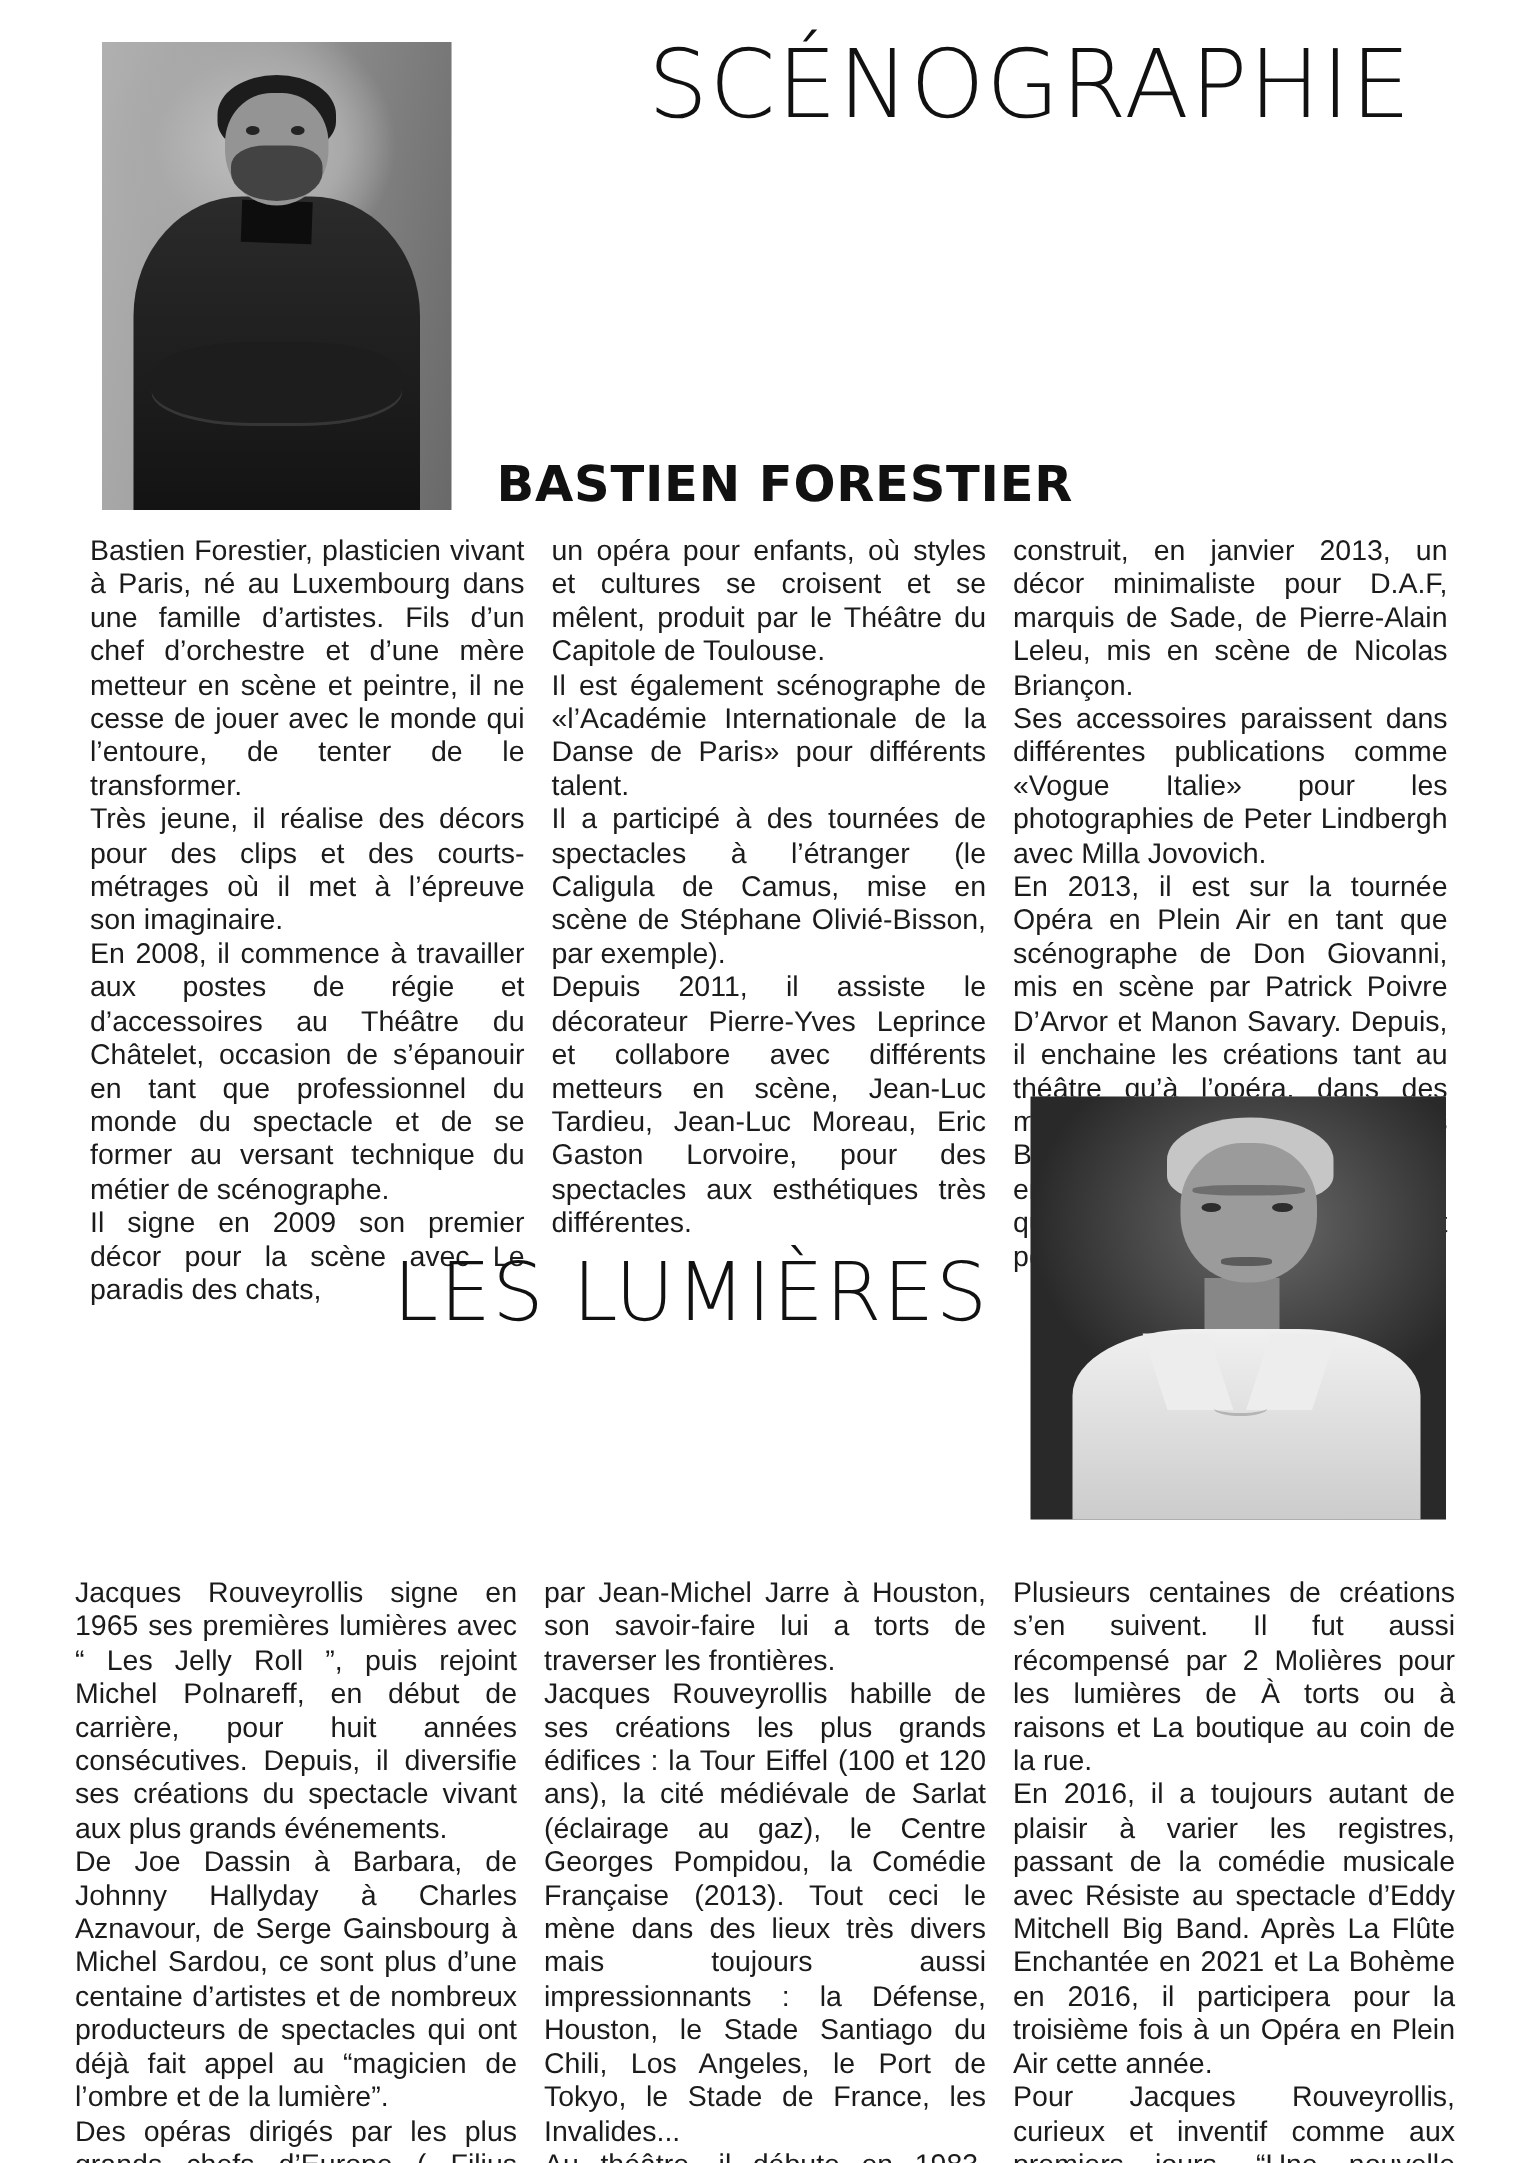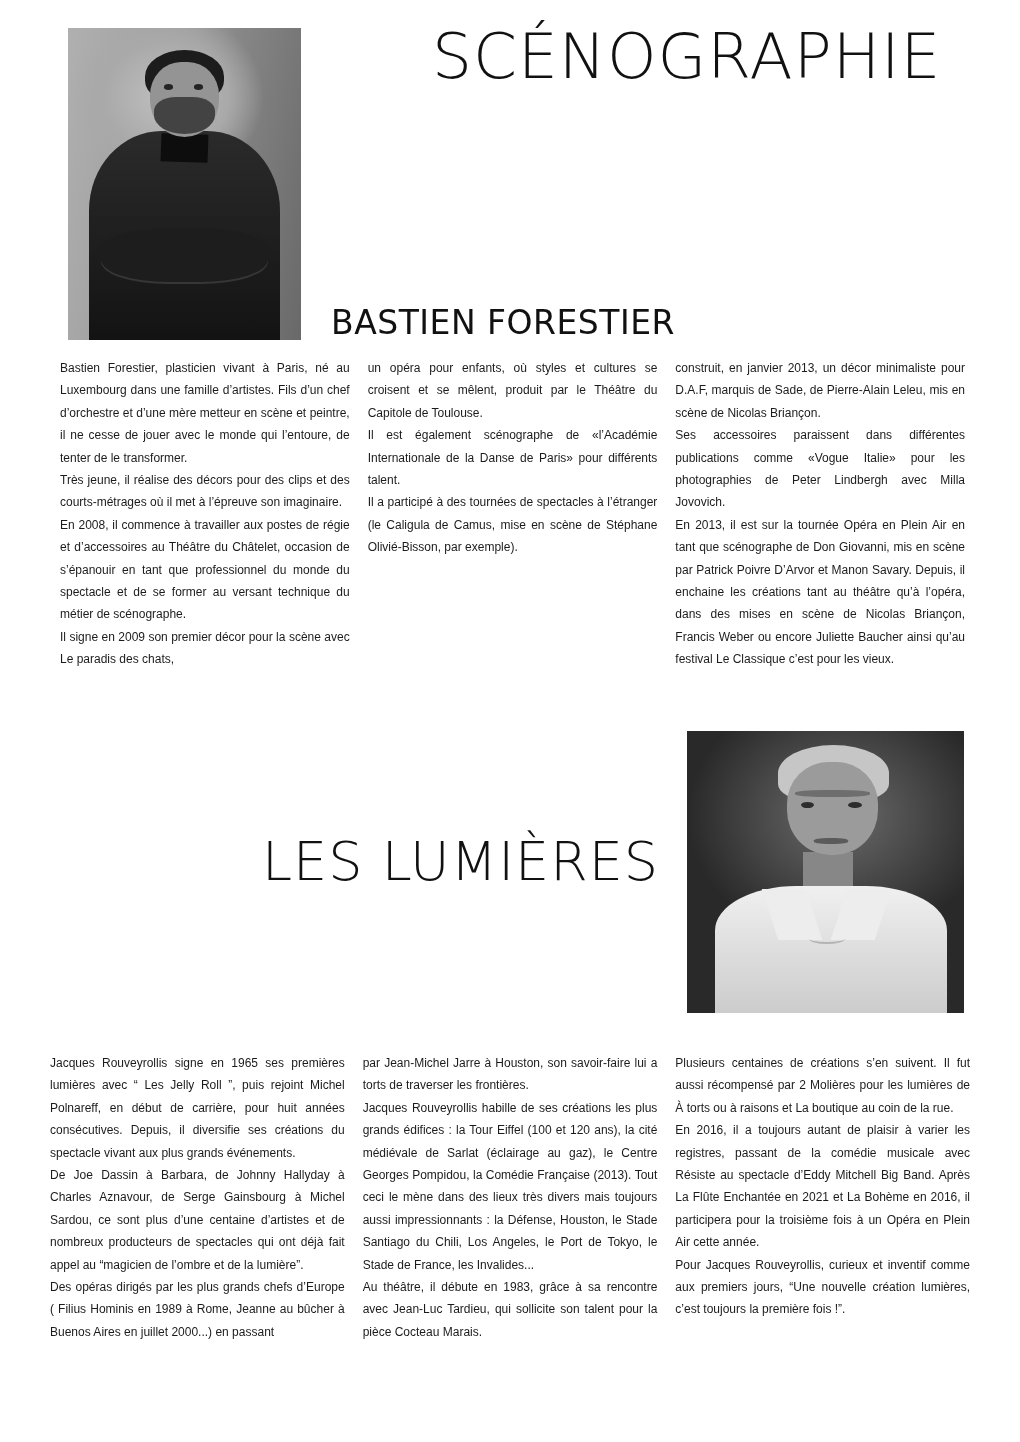--- a/index.html
+++ b/index.html
@@ -21,21 +21,21 @@
     letter-spacing:1px;
     color:#111;
     white-space:nowrap;
   }
   #scenographie-title { top:20px; left:432px; font-size:63px; }
   #lumieres-title { top:790px; left:262px; font-size:54px;margin-top:40px; }
 
   .name-title {
     position:absolute;
     font-family:"DejaVu Sans", sans-serif;
-    font-weight:normal;
+    font-weight:bold;
     font-size:33px;
     letter-spacing:0.5px;
     color:#111;
     white-space:nowrap;
   }
   #bastien-name { top:303px; left:331px; }
   #jacques-name { top:975px; left:210px; }
 
   
   .photo {
@@ -145,21 +145,21 @@
   .columns {
     position:absolute;
     display:flex;
     gap:18px;
   }
   #article-bastien { top:357px; left:60px; width:905px; }
   #article-jacques { top:1052px; left:50px; width:920px; }
 
   .col {
     width:301px;
-    font-size:12px;
+    font-size:19px;
     line-height:22.4px;
     text-align:justify;
     color:#1b1b1b;
     hyphens:auto;
   }
   #article-jacques .col { width:305px; }
   .col p { margin:0; }
 </style>
 </head>
 <body>
@@ -187,20 +187,21 @@
     <div class="col">
         <p>Bastien Forestier, plasticien vivant à Paris, né au Luxembourg dans une famille d’artistes. Fils d’un chef d’orchestre et d’une mère metteur en scène et peintre, il ne cesse de jouer avec le monde qui l’entoure, de tenter de le transformer.</p>
         <p>Très jeune, il réalise des décors pour des clips et des courts-métrages où il met à l’épreuve son imaginaire.</p>
         <p>En 2008, il commence à travailler aux postes de régie et d’accessoires au Théâtre du Châtelet, occasion de s’épanouir en tant que professionnel du monde du spectacle et de se former au versant technique du métier de scénographe.</p>
         <p>Il signe en 2009 son premier décor pour la scène avec Le paradis des chats,</p>
       </div>
     <div class="col">
         <p>un opéra pour enfants, où styles et cultures se croisent et se mêlent, produit par le Théâtre du Capitole de Toulouse.</p>
         <p>Il est également scénographe de «l’Académie Internationale de la Danse de Paris» pour différents talent.</p>
         <p>Il a participé à des tournées de spectacles à l’étranger (le Caligula de Camus, mise en scène de Stéphane Olivié-Bisson, par exemple).</p>
+        <p>Depuis 2011, il assiste le décorateur Pierre-Yves Leprince et collabore avec différents metteurs en scène, Jean-Luc Tardieu, Jean-Luc Moreau, Eric Gaston Lorvoire, pour des spectacles aux esthétiques très différentes.</p>
       </div>
     <div class="col">
         <p>construit, en janvier 2013, un décor minimaliste pour D.A.F, marquis de Sade, de Pierre-Alain Leleu, mis en scène de Nicolas Briançon.</p>
         <p>Ses accessoires paraissent dans différentes publications comme «Vogue Italie» pour les photographies de Peter Lindbergh avec Milla Jovovich.</p>
         <p>En 2013, il est sur la tournée Opéra en Plein Air en tant que scénographe de Don Giovanni, mis en scène par Patrick Poivre D’Arvor et Manon Savary. Depuis, il enchaine les créations tant au théâtre qu’à l’opéra, dans des mises en scène de Nicolas Briançon, Francis Weber ou encore Juliette Baucher ainsi qu’au festival Le Classique c’est pour les vieux.</p>
       </div>
   </div>
 
   <div class="display-title" id="lumieres-title">LES LUMIÈRES</div>
 

